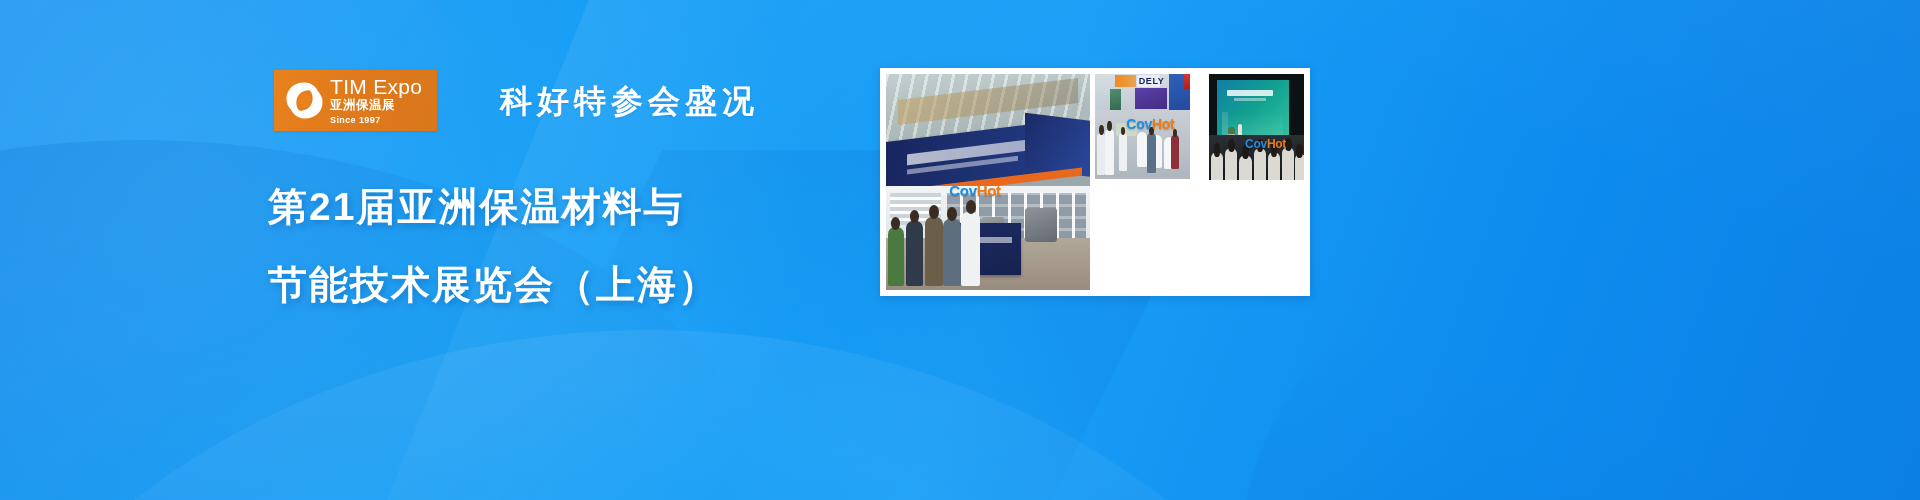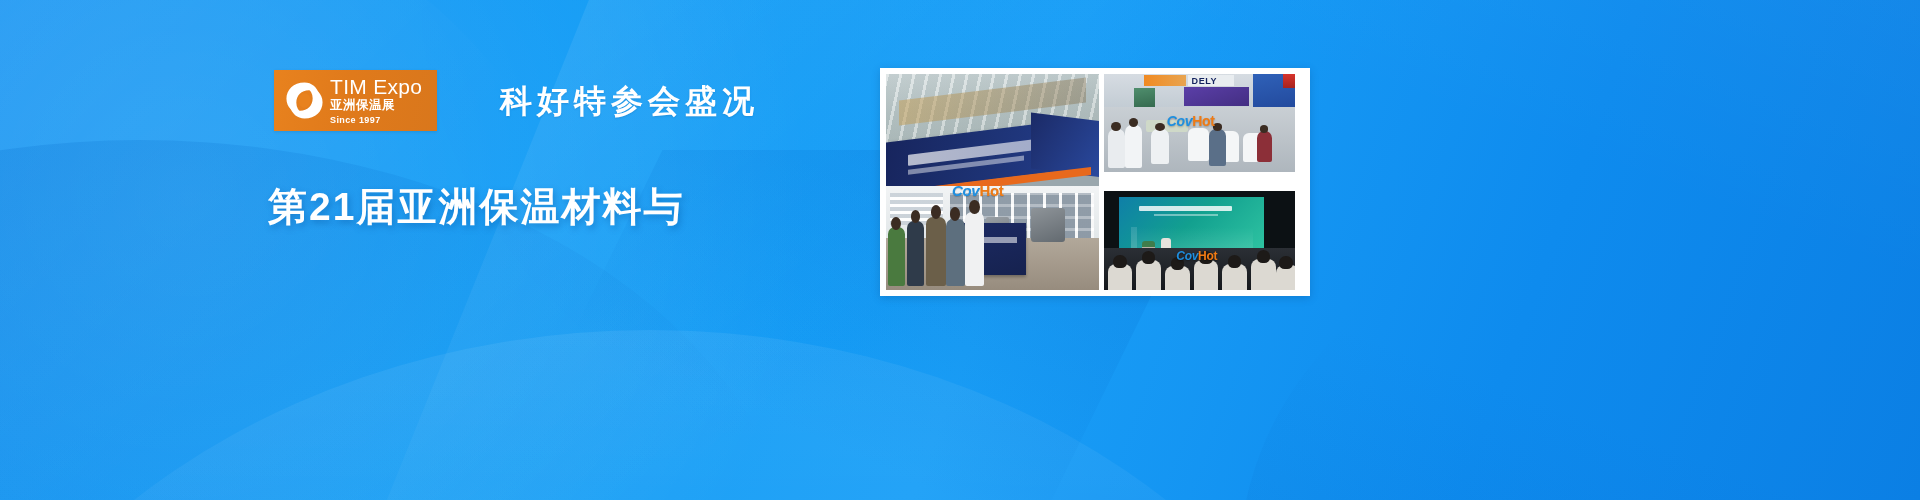--- a/index.html
+++ b/index.html
@@ -129,21 +129,21 @@
   
   #collage {
     position:absolute; left:880px; top:68px;
     width:430px; height:228px;
     background:#ffffff;
     padding:6px;
     box-shadow:0 2px 8px rgba(0,50,110,0.22);
     display:flex; gap:5px;
   }
   #photo-main { width:222px; height:216px; position:relative; overflow:hidden; background:#9aa7ad; }
-  #collage-right { display:flex; flex-direction:column; gap:19px; width:209px; }
+  #collage-right { display:flex; flex-direction:row; gap:19px; width:209px; }
   #photo-crowd { width:191px; height:105px; position:relative; overflow:hidden; background:#7b8a96; }
   #photo-forum { width:191px; height:106px; position:relative; overflow:hidden; background:#10171d; }
 
   
   .ph1-roof { position:absolute; inset:0 0 62% 0;
     background:linear-gradient(175deg,#cfd9da 0%,#b9c6c6 40%,#a7b4b2 100%); }
   .ph1-roof::before{ content:""; position:absolute; left:0; top:0; right:0; height:100%;
     background:repeating-linear-gradient(102deg, rgba(255,255,255,0.38) 0 3px, rgba(140,155,160,0.18) 3px 13px); }
   .ph1-roof::after{ content:""; position:absolute; left:6%; top:18%; width:88%; height:30%;
     background:linear-gradient(96deg, rgba(196,160,90,0.55), rgba(120,95,55,0.35));
@@ -169,21 +169,21 @@
       repeating-linear-gradient(90deg, rgba(120,135,150,0.55) 0 13px, rgba(255,255,255,0.9) 13px 16px),
       repeating-linear-gradient(0deg, rgba(110,125,140,0.5) 0 9px, rgba(255,255,255,0.9) 9px 12px); }
   .ph1-grid2 { position:absolute; left:2%; top:55%; width:25%; height:15%;
     background:repeating-linear-gradient(0deg, rgba(200,208,215,0.9) 0 4px, rgba(255,255,255,0.95) 4px 7px); }
   .ph1-floor { position:absolute; left:0; right:0; bottom:0; height:24%;
     background:linear-gradient(180deg,#b2a89a,#978c7e); }
   .ph1-logo { position:absolute; left:31%; top:50%;
     font-size:15px; font-weight:700; letter-spacing:-0.3px;
     font-family:"Liberation Sans",sans-serif;
     text-shadow:0 1px 1px rgba(0,0,0,0.2); }
-  .cov { color:#1e8fe0;font-style:italic; } .hot { color:#ef7a14; }
+  .cov { color:#1e8fe0; } .hot { color:#ef7a14; }
   .ph1-counter { position:absolute; left:36%; bottom:7%; width:30%; height:24%;
     background:linear-gradient(165deg,#1c2a63,#16224f);
     box-shadow:0 2px 3px rgba(0,0,0,0.3); }
   .ph1-counter::after{ content:""; position:absolute; left:14%; top:26%; width:72%; height:12%;
     background:rgba(255,255,255,0.55); }
   .ph1-machine { position:absolute; left:68%; top:62%; width:16%; height:16%;
     background:linear-gradient(160deg,#8e9499,#636a70); border-radius:3px; }
   .ph1-machine2 { position:absolute; left:47%; top:66%; width:11%; height:13%;
     background:linear-gradient(160deg,#9aa0a5,#6e757b); border-radius:2px; }
   .ph-person { position:absolute; bottom:2%; border-radius:7px 7px 2px 2px; }
@@ -282,20 +282,21 @@
         <div class="logo-en">TIM Expo</div>
         <div class="logo-cn">亚洲保温展</div>
         <div class="logo-since">Since 1997</div>
       </div>
     </div>
 
     <div id="eyebrow">科好特参会盛况</div>
 
     <div id="headline">
       <span class="hl-line">第21届亚洲保温材料与</span>
+      <span class="hl-line">节能技术展览会（上海）</span>
     </div>
   </div>
 
   <div id="collage">
 
     <div id="photo-main">
       <div class="ph1-roof"></div>
       <div class="ph1-banner">
         <div class="ph1-banner-txt"></div>
         <div class="ph1-banner-sub"></div>

